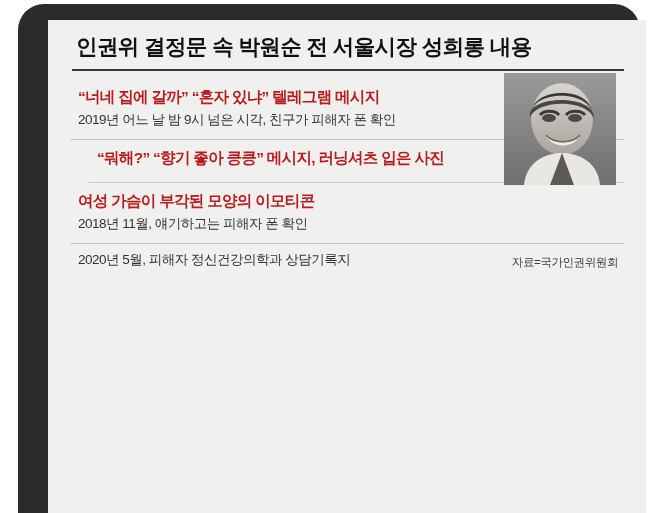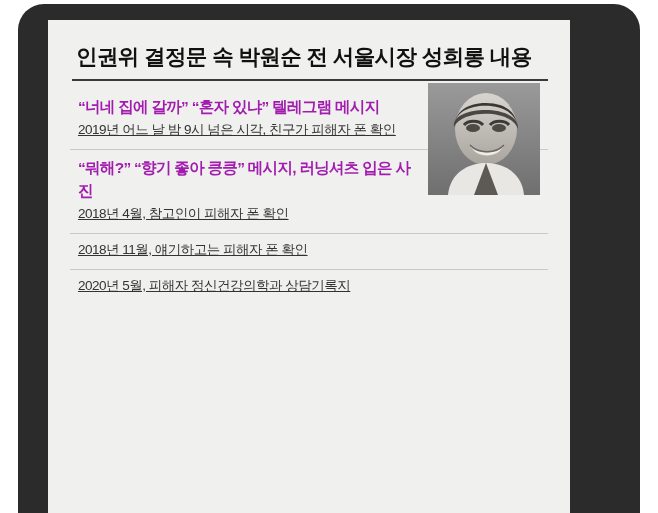--- a/index.html
+++ b/index.html
@@ -28,25 +28,25 @@
     width: 622px;
     height: 509px;
     background: #2b2b2b;
     border-radius: 26px 26px 0 0;
     box-sizing: border-box;
   }
   .inner {
     position: absolute;
     left: 30px;
     top: 16px;
-    width: 522px;
+    width: 598px;
     height: 493px;
     background: #f0f0ee;
     box-sizing: border-box;
-    padding: 24px 22px 0 22px;
+    padding: 14px 22px 0 22px;
     overflow: hidden;
   }
   .title {
     font-size: 21.5px;
     font-weight: bold;
     color: #111111;
     letter-spacing: -0.6px;
     line-height: 1.25;
     padding-left: 6px;
     padding-bottom: 8px;
@@ -60,47 +60,46 @@
     padding-top: 8px;
   }
   .block {
     padding: 7px 0 9px 8px;
     border-bottom: 1px solid #c9c9c6;
   }
   .block:last-child {
     border-bottom: none;
   }
   .headline {
-    color: #a21caf;
+    color: #b91c1c;
     font-size: 15.5px;
     font-weight: bold;
     letter-spacing: -0.7px;
     line-height: 1.45;
     margin: 0 0 3px 0;
   }
   .sub {
     color: #333333;
     font-size: 13.5px;
     letter-spacing: -0.5px;
     line-height: 1.4;
     margin: 0;
-    text-decoration: underline;
   }
   .photo {
     position: absolute;
     right: 8px;
     top: 2px;
     width: 112px;
     height: 112px;
     overflow: hidden;
     background: #8c8c8c;
   }
   .photo svg { display: block; }
   .block-1 { padding-right: 130px; }
-  .block-2 { padding-right: 130px; }
+  .block-2 { padding-right: 130px; margin-left: 19px; }
   .source {
     text-align: right;
     font-size: 11.5px;
     color: #3a3a3a;
     letter-spacing: -0.4px;
     padding: 2px 6px 0 0;
     margin-top: -16px;
   }
   .lastrow {
     display: flex;
@@ -148,30 +147,31 @@
           </svg>
         </div>
 
         <div class="block block-1">
           <p class="headline">“너네 집에 갈까” “혼자 있냐” 텔레그램 메시지</p>
           <p class="sub">2019년 어느 날 밤 9시 넘은 시각, 친구가 피해자 폰 확인</p>
         </div>
 
         <div class="block block-2">
           <p class="headline">“뭐해?” “향기 좋아 킁킁” 메시지, 러닝셔츠 입은 사진</p>
-          <p class="sub">2018년 4월, 참고인이 피해자 폰 확인</p>
         </div>
 
         <div class="block">
+          <p class="headline">여성 가슴이 부각된 모양의 이모티콘</p>
           <p class="sub">2018년 11월, 얘기하고는 피해자 폰 확인</p>
         </div>
 
 
         <div class="block">
           <div class="lastrow">
             <p class="sub">2020년 5월, 피해자 정신건강의학과 상담기록지</p>
+            <div class="source" style="margin-top:0">자료=국가인권위원회</div>
           </div>
         </div>
 
       </div>
     </div>
   </div>
 </div>
 
 </body></html>

